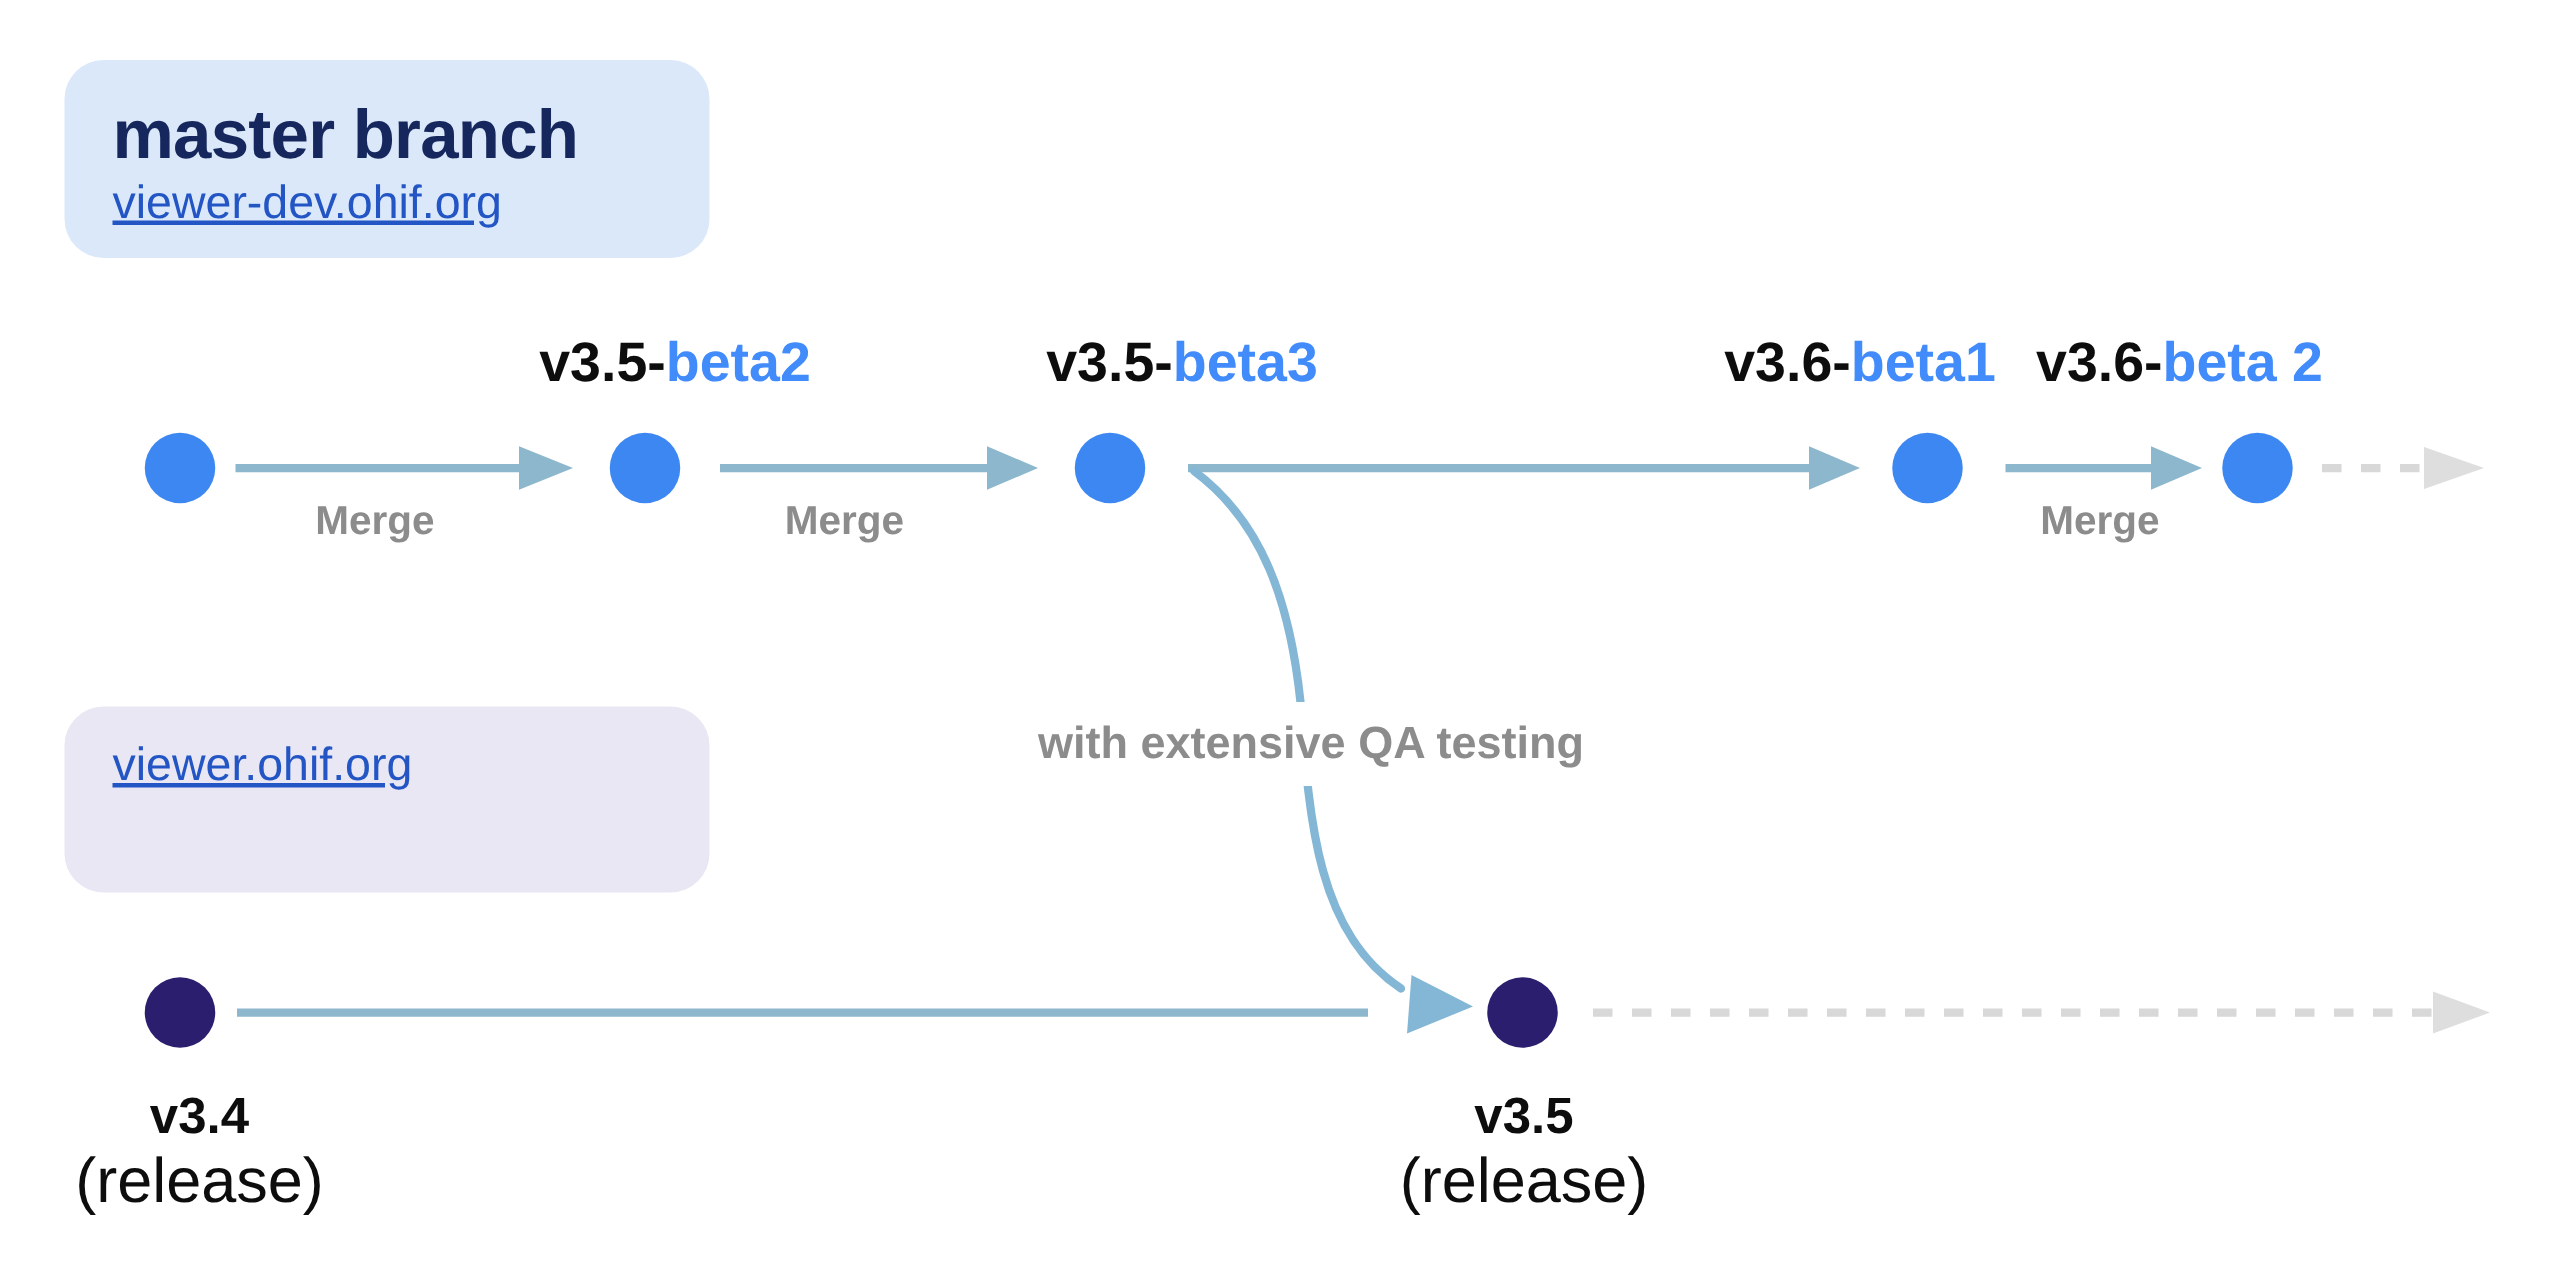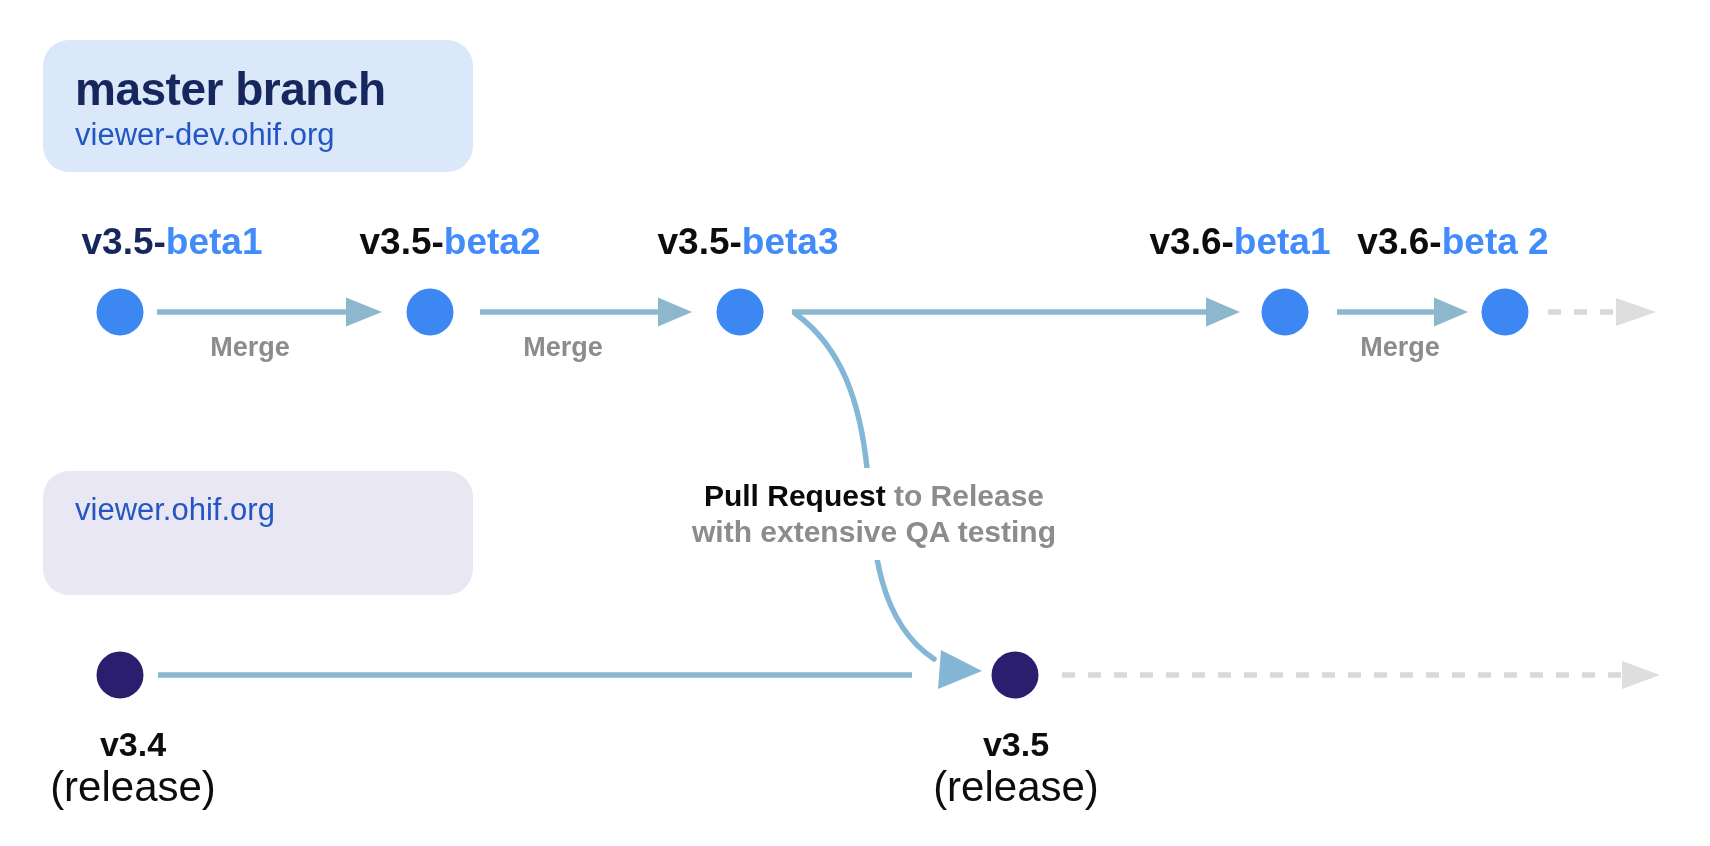--- a/index.html
+++ b/index.html
@@ -5,21 +5,21 @@
   html,body{margin:0;padding:0;background:#ffffff;}
   body{width:1710px;height:846px;overflow:hidden;font-family:"Liberation Sans",sans-serif;}
   .canvas{position:relative;width:1710px;height:846px;background:#fff;}
   .layer{position:absolute;left:0;top:0;}
 
   
   .branch-card{position:absolute;left:43px;width:430px;border-radius:26px;box-sizing:border-box;padding:24px 0 0 32px;}
   .branch-card.master{top:40px;height:132px;background:var(--master_box_bg,#dbe8fa);}
   .branch-card.release{top:471px;height:124px;background:var(--release_box_bg,#e8e7f3);padding-top:18px;}
   .branch-title{font-size:46px;line-height:50px;font-weight:700;color:var(--heading,#15275d);letter-spacing:-0.5px;}
-  .branch-subtitle{font-size:31px;line-height:42px;font-weight:400;color:var(--link_blue,#2356c4);}
+  .branch-subtitle{font-size:31px;line-height:42px;font-weight:400;color:var(--link_blue,#2356c4);text-decoration:underline;}
 
   
   .commit-label{position:absolute;top:221px;transform:translateX(-50%);white-space:nowrap;font-size:37px;line-height:42px;font-weight:700;color:#0d0d0d;}
   .commit-label .suffix{color:var(--beta_blue,#418bfb);}
   .commit-label .prefix.navy{color:var(--heading,#1e2a5c);}
 
   
   .merge-label{position:absolute;top:331px;transform:translateX(-50%);font-size:27px;line-height:32px;font-weight:700;color:var(--muted_gray,#8c8c8c);}
 
   
@@ -83,42 +83,38 @@
 
   <div class="branch-card master">
     <div class="branch-title">master branch</div>
     <div class="branch-subtitle">viewer-dev.ohif.org</div>
   </div>
 
   <div class="branch-card release">
     <div class="branch-subtitle">viewer.ohif.org</div>
   </div>
 
-  <div class="commit-label" style="left:172px;">
-    <span class="prefix navy">v3.5-</span><span class="suffix">beta1</span>
-  </div>
   <div class="commit-label" style="left:450px;">
     <span class="prefix">v3.5-</span><span class="suffix">beta2</span>
   </div>
-  <div class="commit-label" style="left:748px;">
+  <div class="commit-label" style="left:788px;">
     <span class="prefix">v3.5-</span><span class="suffix">beta3</span>
   </div>
   <div class="commit-label" style="left:1240px;">
     <span class="prefix">v3.6-</span><span class="suffix">beta1</span>
   </div>
   <div class="commit-label" style="left:1453px;">
     <span class="prefix">v3.6-</span><span class="suffix">beta 2</span>
   </div>
 
   <div class="merge-label" style="left:250px;">Merge</div>
   <div class="merge-label" style="left:563px;">Merge</div>
   <div class="merge-label" style="left:1400px;">Merge</div>
 
   <div class="pr-note">
-    <div><span class="pr-bold">Pull Request</span><span> to Release</span></div>
     <div>with extensive QA testing</div>
   </div>
 
   <div class="release-label" style="left:133px;">
     <div class="version">v3.4</div>
     <div class="tag">(release)</div>
   </div>
   <div class="release-label" style="left:1016px;">
     <div class="version">v3.5</div>
     <div class="tag">(release)</div>

